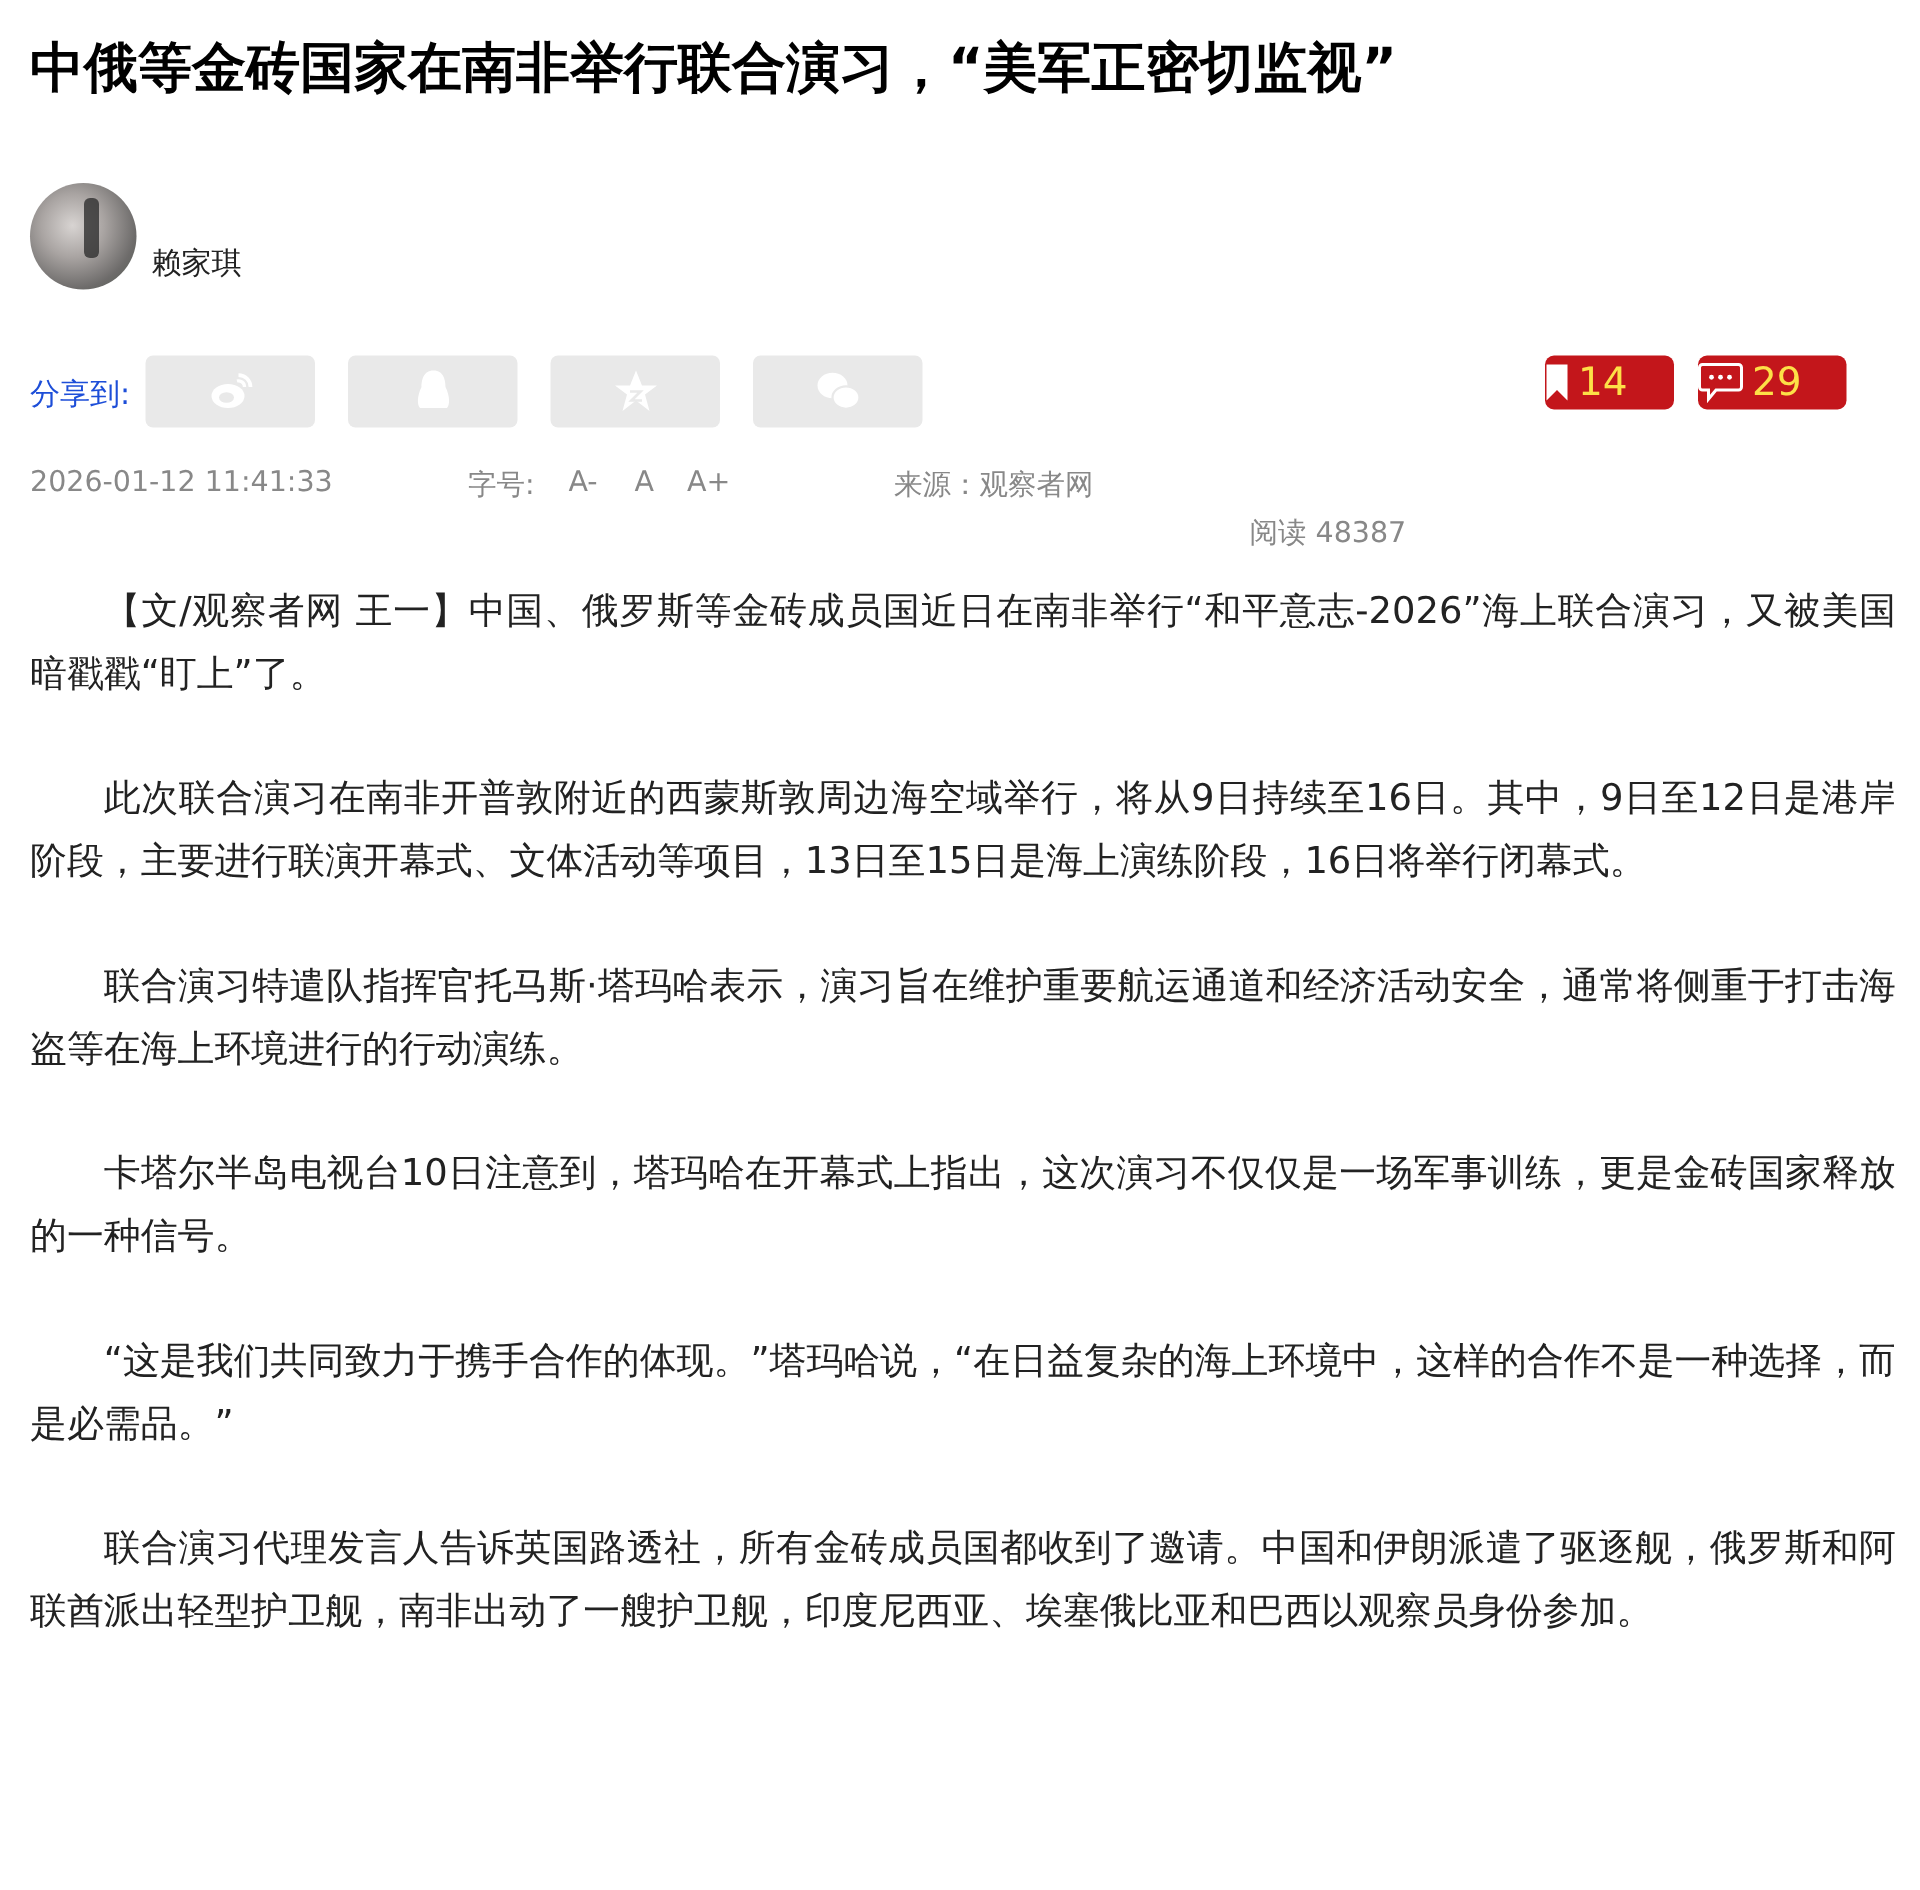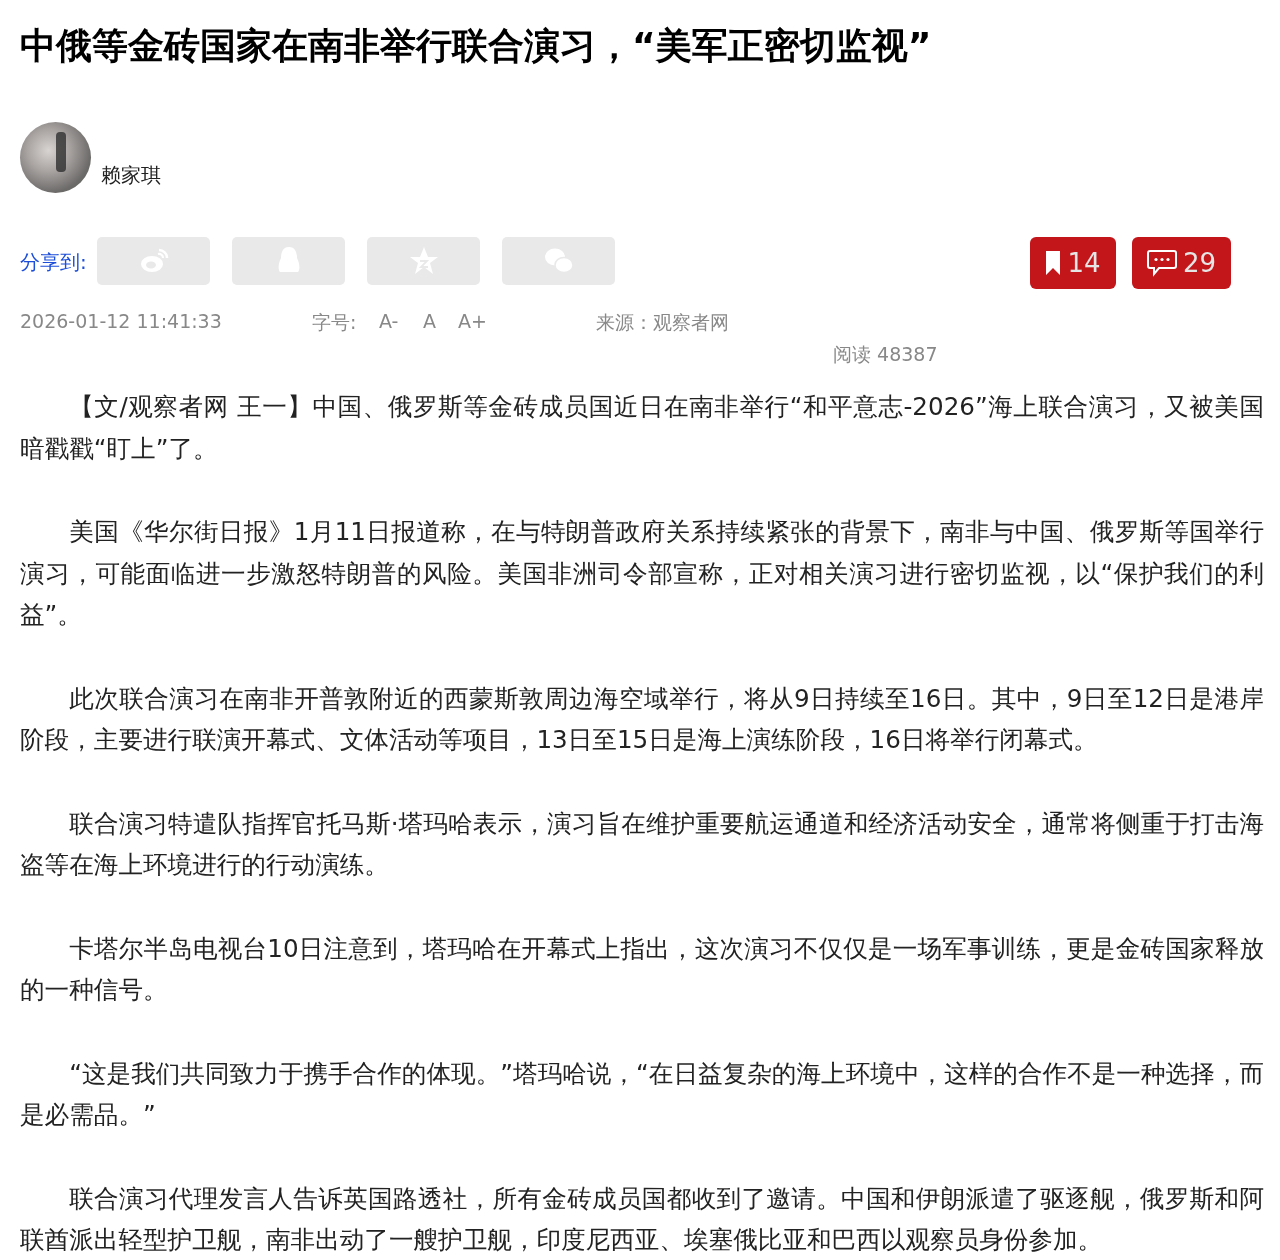--- a/index.html
+++ b/index.html
@@ -26,22 +26,22 @@
 
     .share-row { position: absolute; left: 20px; top: 237px; height: 48px; width: 1240px; }
     .share-label { position: absolute; left: 0; top: 12px; font-size: 20px; color: #1d4ed8; white-space: nowrap; }
     .share-btn {
       position: absolute; top: 0; width: 113px; height: 48px; background: #e9e9e9; border-radius: 5px;
       display: flex; align-items: center; justify-content: center;
     }
     .share-btn svg { width: 34px; height: 34px; }
 
     .count-btn {
-      position: absolute; top: 0; height: 52px; background: #c3161b; border-radius: 6px;
-      display: flex; align-items: center; justify-content: center; color: #e5e5e5; font-size: 26px;
+      position: absolute; top: 0; height: 36px; background: #c3161b; border-radius: 6px;
+      display: flex; align-items: center; justify-content: flex-start; color: #fde047; font-size: 26px;
     }
     .count-btn svg { margin-right: 6px; }
 
     .meta-row { position: absolute; left: 20px; top: 310px; height: 26px; width: 1240px; font-size: 19px; color: #888; }
     .meta-row span { position: absolute; top: 0; white-space: nowrap; }
 
     .article { position: absolute; left: 20px; top: 386px; width: 1244px; }
     .para {
       font-size: 24.6px; line-height: 41.5px; color: #222; text-indent: 2em; margin-bottom: 42px;
       text-align: justify; word-break: break-all;
@@ -108,19 +108,18 @@
   <span style="left:292px;">字号:</span>
   <span style="left:359px; cursor:pointer;">A-</span>
   <span style="left:403px; cursor:pointer;">A</span>
   <span style="left:438px; cursor:pointer;">A+</span>
   <span style="left:576px;">来源：观察者网</span>
   <span style="left:813px;margin-top:32px;">阅读 48387</span>
 </div>
 
 <div class="article">
   <p class="para">【文/观察者网 王一】中国、俄罗斯等金砖成员国近日在南非举行“和平意志-2026”海上联合演习，又被美国暗戳戳“盯上”了。</p>
-  <p class="para">美国《华尔街日报》1月11日报道称，在与特朗普政府关系持续紧张的背景下，南非与中国、俄罗斯等国举行演习，可能面临进一步激怒特朗普的风险。美国非洲司令部宣称，正对相关演习进行密切监视，以“保护我们的利益”。</p>
   <p class="para">此次联合演习在南非开普敦附近的西蒙斯敦周边海空域举行，将从9日持续至16日。其中，9日至12日是港岸阶段，主要进行联演开幕式、文体活动等项目，13日至15日是海上演练阶段，16日将举行闭幕式。</p>
   <p class="para">联合演习特遣队指挥官托马斯·塔玛哈表示，演习旨在维护重要航运通道和经济活动安全，通常将侧重于打击海盗等在海上环境进行的行动演练。</p>
   <p class="para">卡塔尔半岛电视台10日注意到，塔玛哈在开幕式上指出，这次演习不仅仅是一场军事训练，更是金砖国家释放的一种信号。</p>
   <p class="para">“这是我们共同致力于携手合作的体现。”塔玛哈说，“在日益复杂的海上环境中，这样的合作不是一种选择，而是必需品。”</p>
   <p class="para">联合演习代理发言人告诉英国路透社，所有金砖成员国都收到了邀请。中国和伊朗派遣了驱逐舰，俄罗斯和阿联酋派出轻型护卫舰，南非出动了一艘护卫舰，印度尼西亚、埃塞俄比亚和巴西以观察员身份参加。</p>
 </div>
 
 </body></html>

